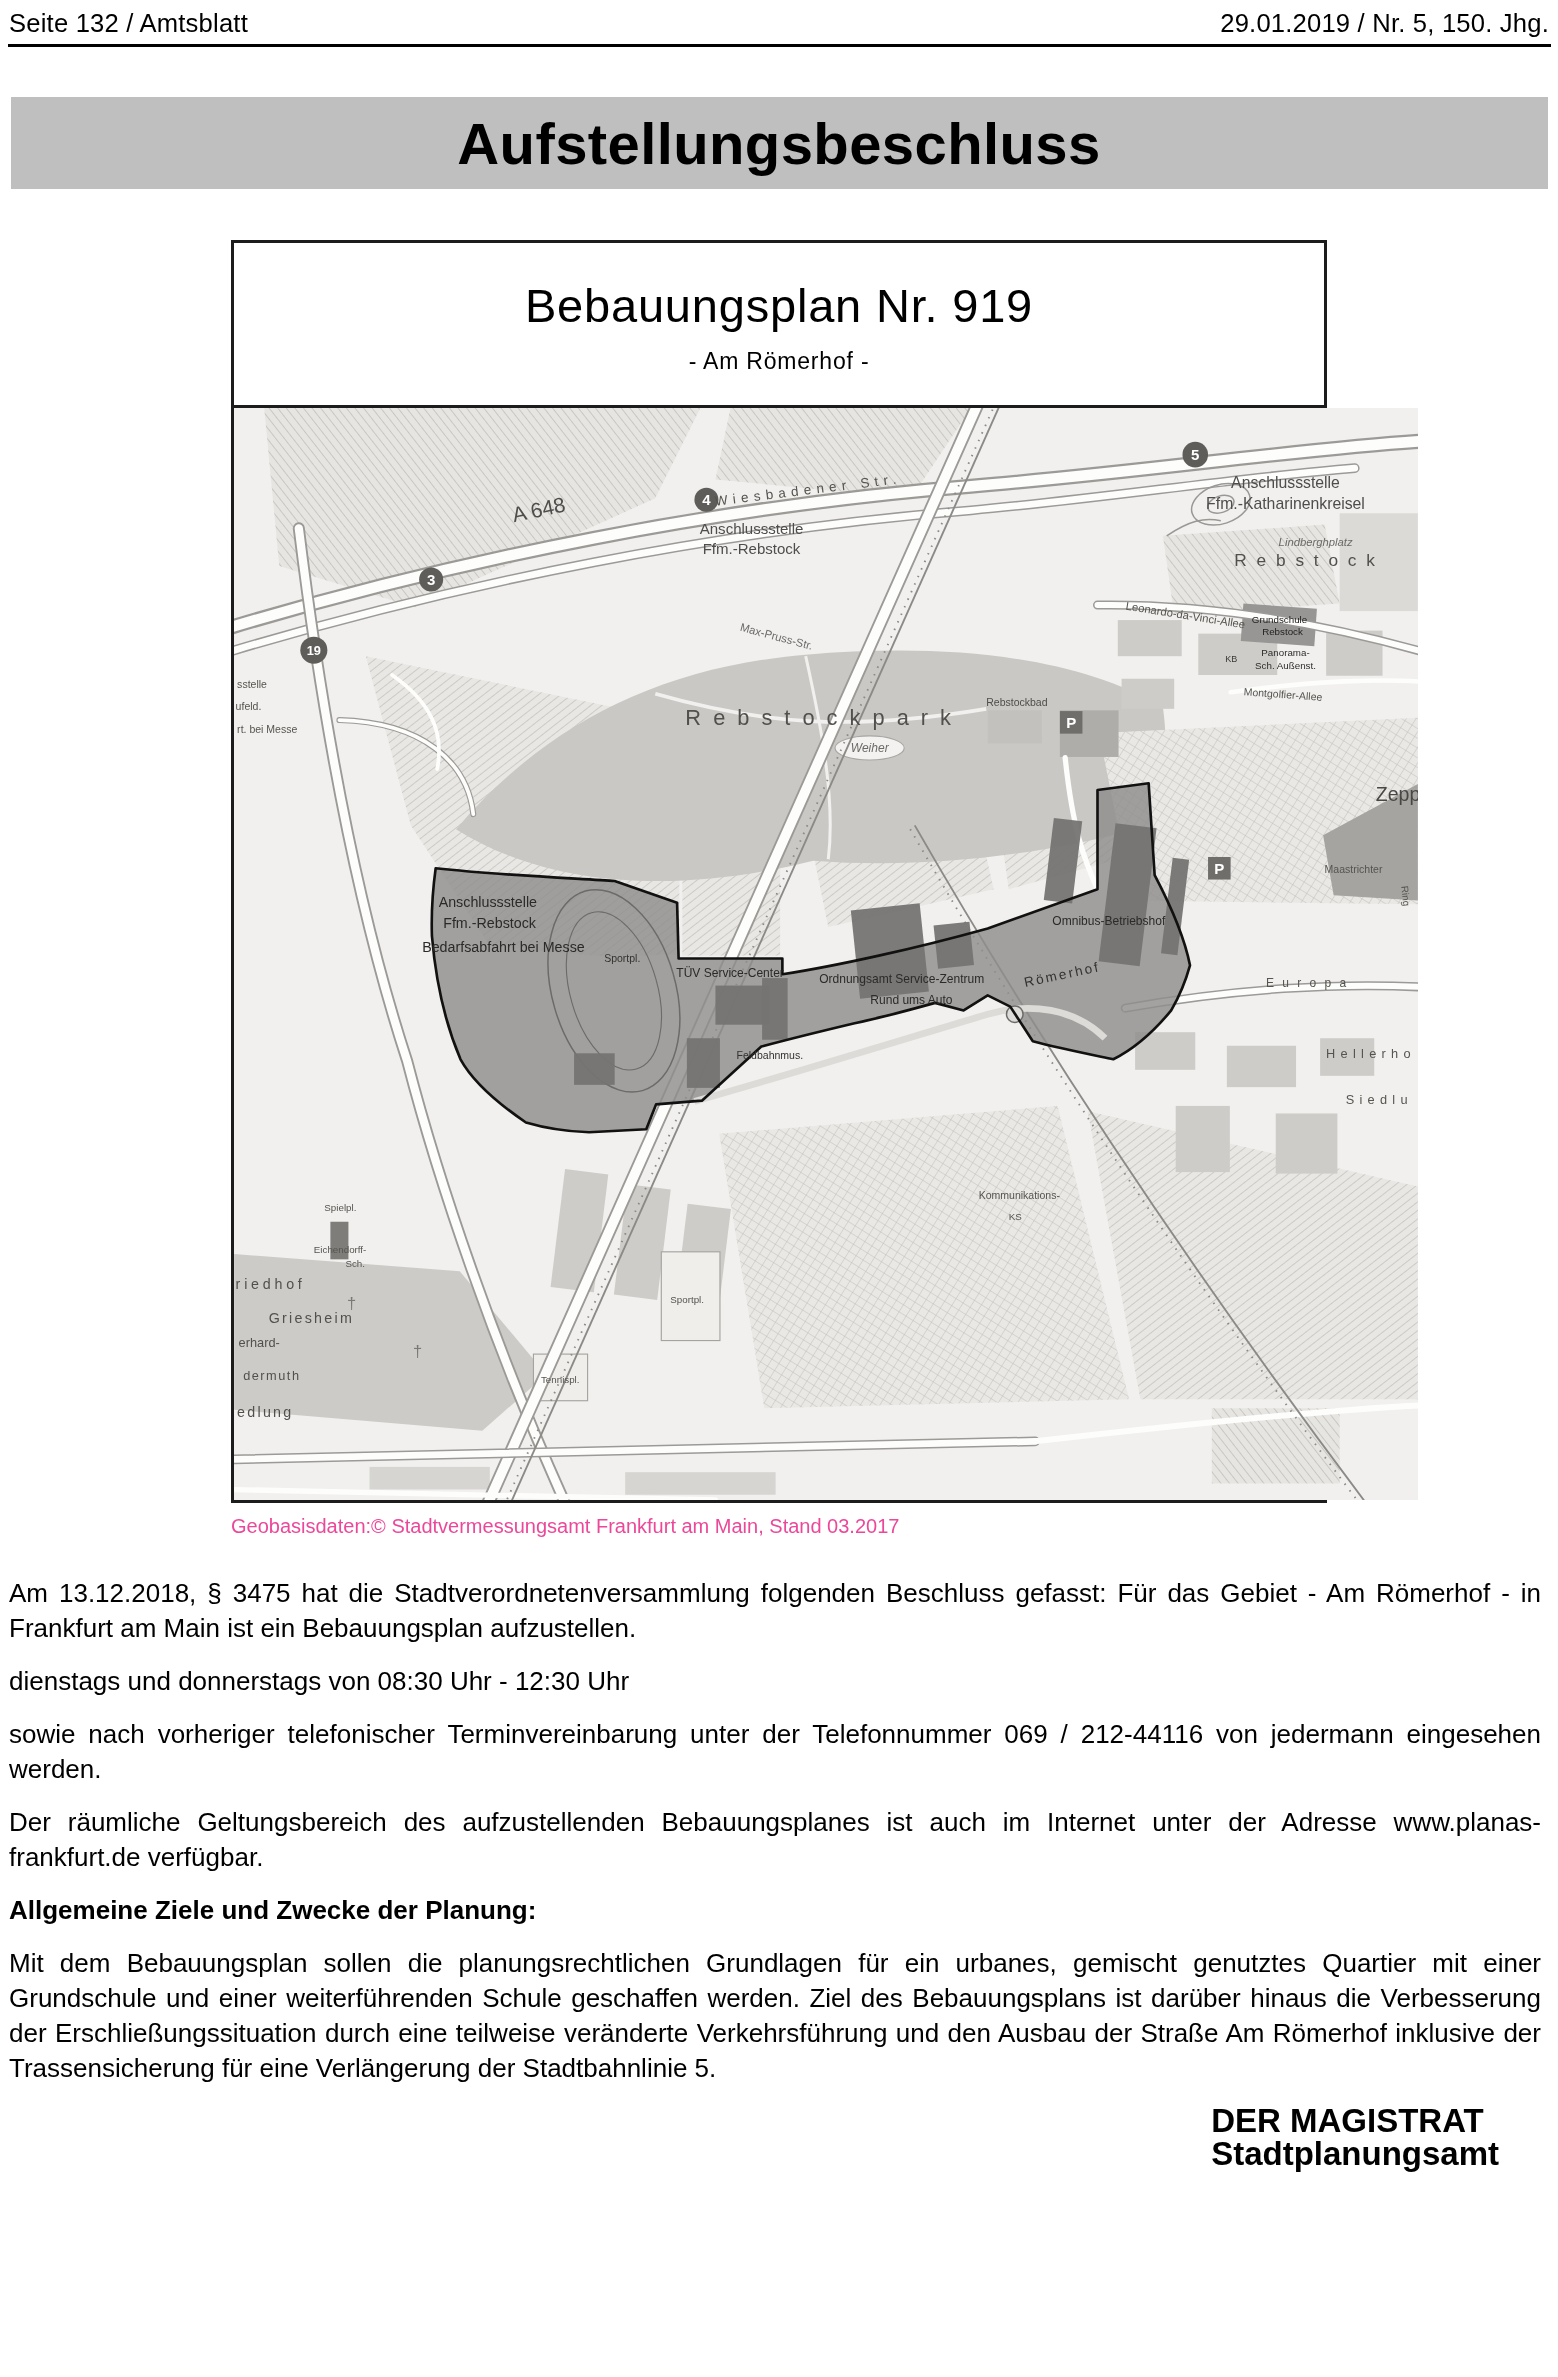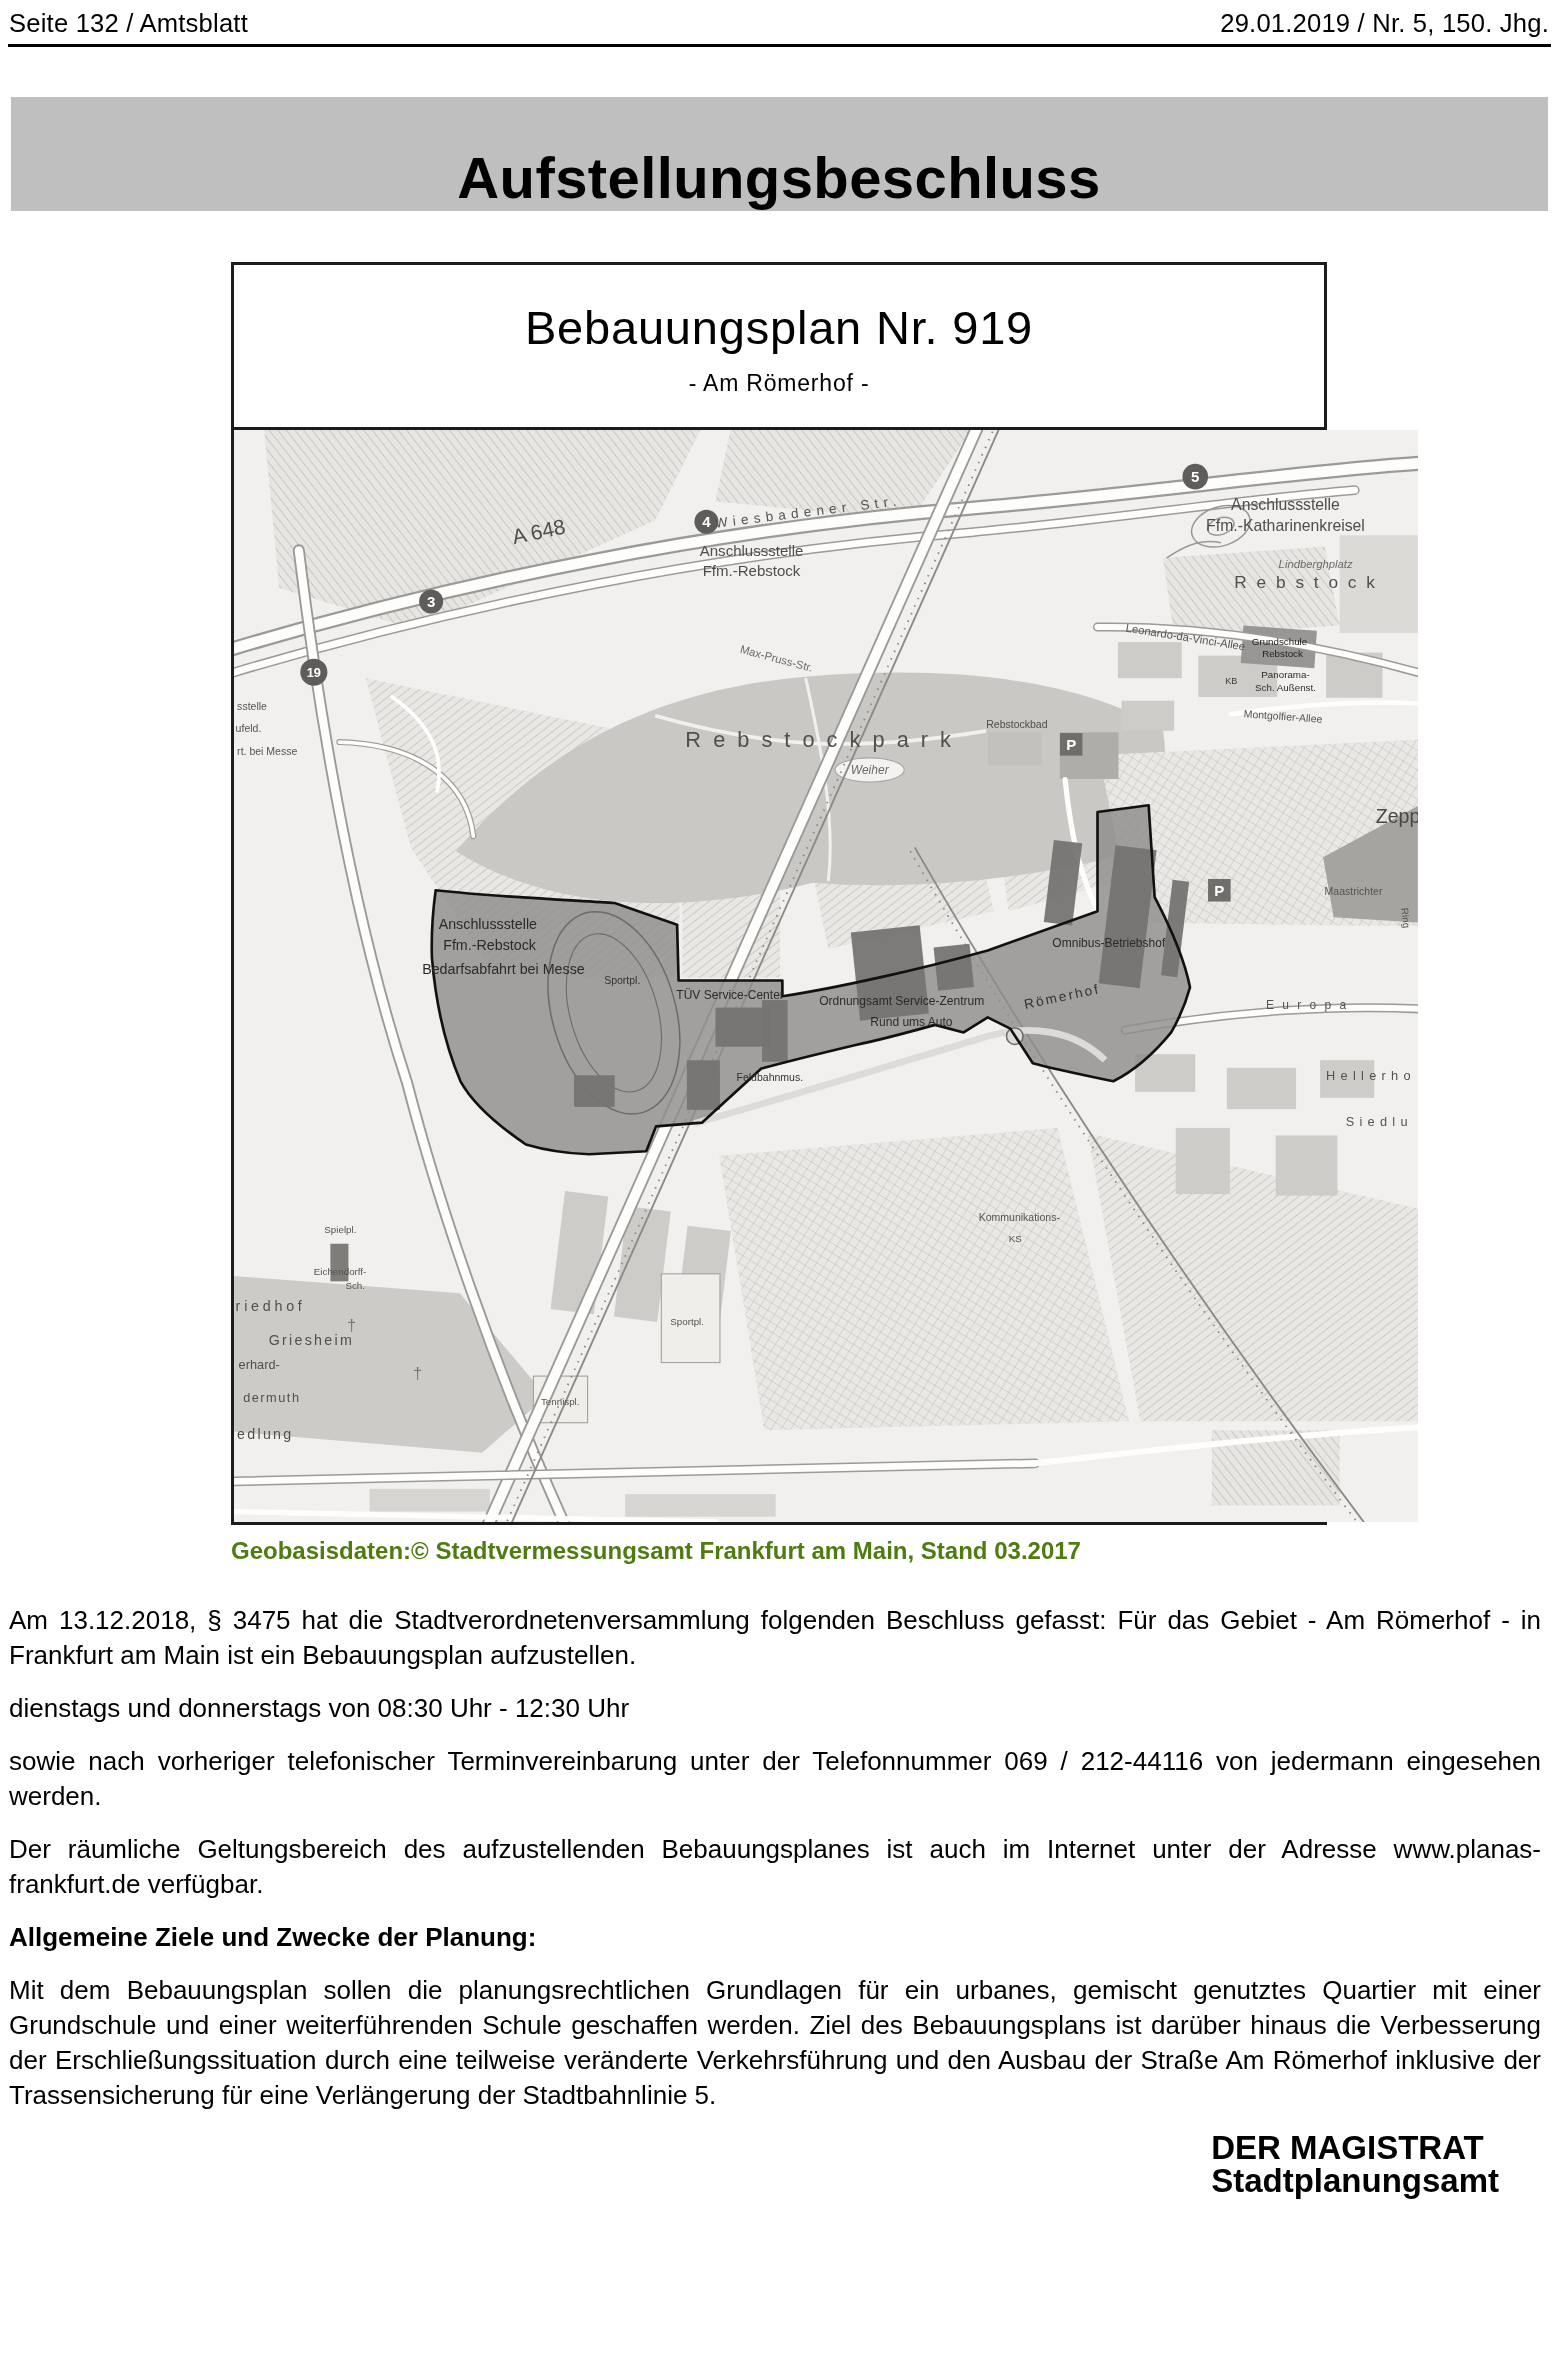--- a/index.html
+++ b/index.html
@@ -8,32 +8,32 @@
     font-family:"Liberation Sans",sans-serif;color:#000;
   }
   
   .header{
     margin:9px 7.5px 0 7.5px;display:flex;justify-content:space-between;
     font-size:25.6px;letter-spacing:0.2px;padding:0 1.5px 6px 1.5px;
     border-bottom:3.8px solid #000;
   }
   
   .banner{
-    margin:50px 10.5px 0 10.5px;height:114px;background:#bfbfbf;
-    display:flex;align-items:flex-end;justify-content:center;
+    margin:50px 10.5px 0 10.5px;height:92px;background:#bfbfbf;
+    display:flex;align-items:center;justify-content:center;
   }
   .banner-title{font-size:58px;font-weight:bold;letter-spacing:0.4px;}
   
   .figure{width:1096px;margin:51px auto 0 auto;}
   .figure-box{border:3px solid #1c1c1c;background:#fff;}
   .figure-title{border-bottom:3px solid #1c1c1c;text-align:center;padding:35px 0 30px 0;}
   .ft1{font-size:47px;font-weight:400;letter-spacing:0.8px;}
   .ft2{font-size:23px;font-weight:400;margin-top:15px;letter-spacing:0.8px;}
   .map-wrap{width:1184px;height:1092px;overflow:hidden;background:#f1f0ee;}
-  .figure-caption{margin-top:12px;font-size:24px;color:#4d7c0f;font-weight:bold;}
+  .figure-caption{margin-top:12px;font-size:20px;color:#ec4899;}
   
   .body-text{margin:38px 9px 0 9px;font-size:26px;line-height:35px;text-align:justify;}
   .body-text p{margin:0 8px 18px 0;}
   .section-heading{font-weight:bold;text-align:left;}
   
   .signature{display:flex;justify-content:flex-end;margin:3px 59px 0 0;}
   .signature-inner{text-align:left;font-weight:bold;font-size:33px;line-height:33px;}
   svg text{font-family:"Liberation Sans",sans-serif;}
 </style>
 </head>

